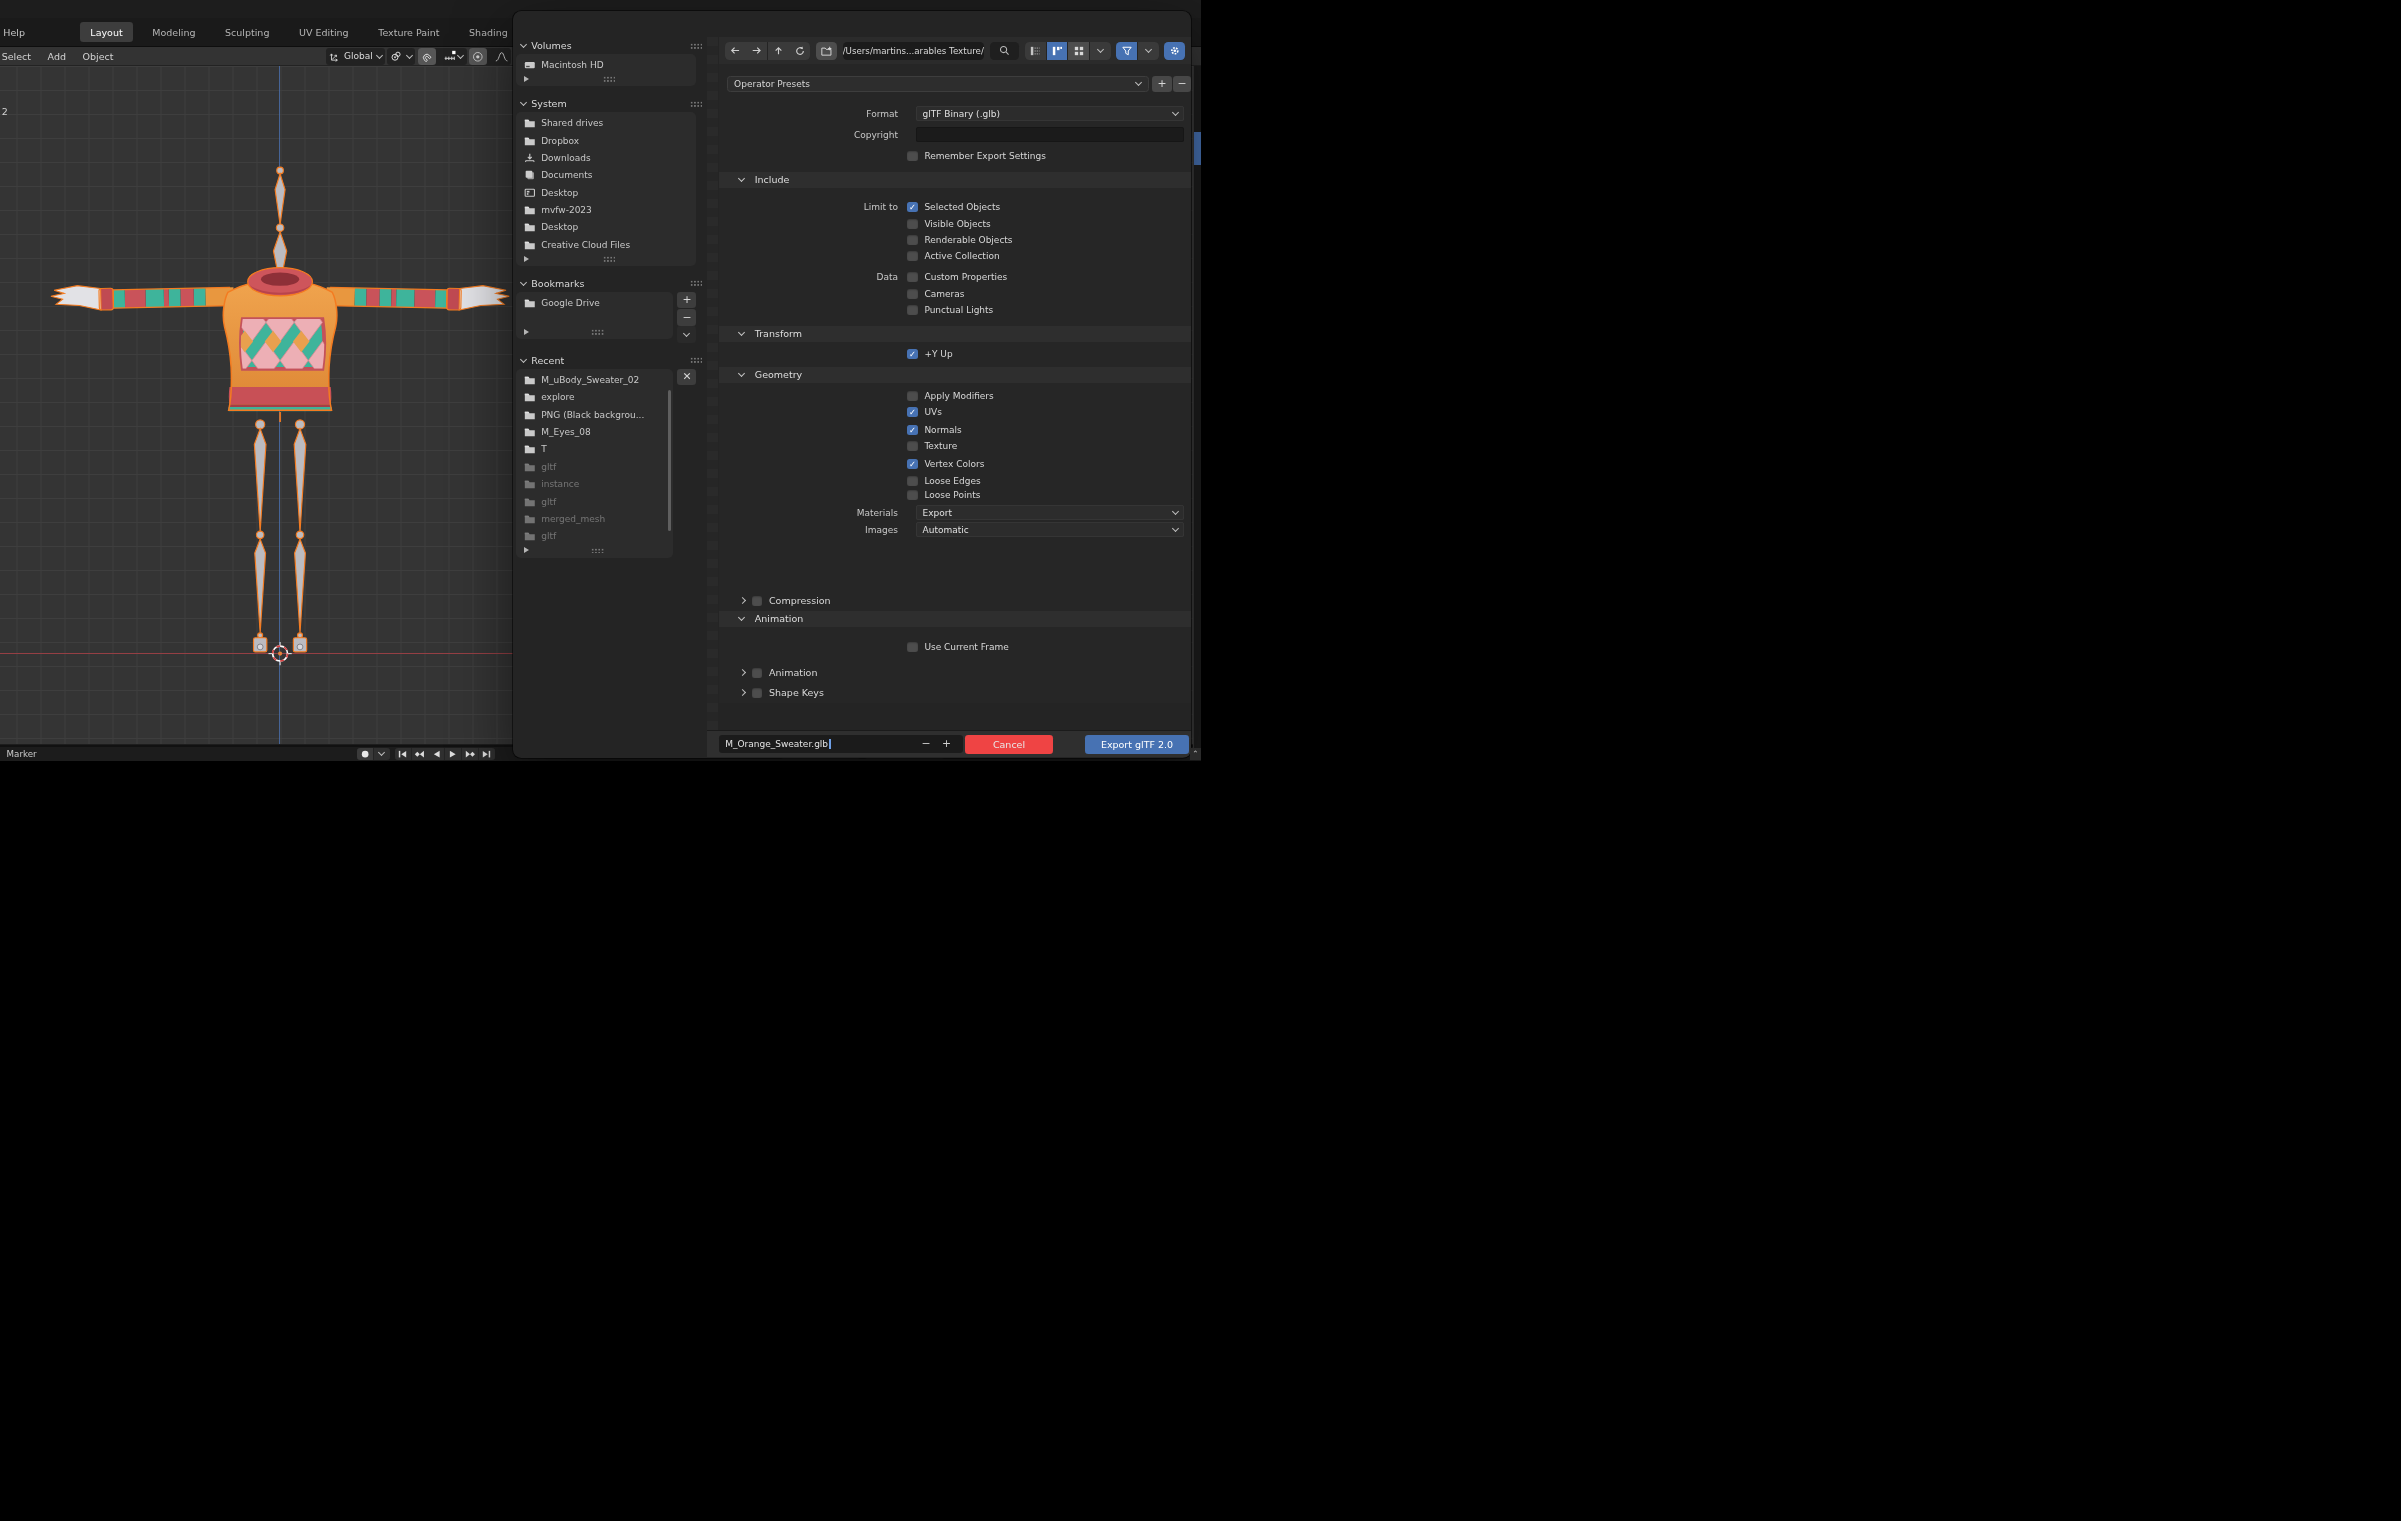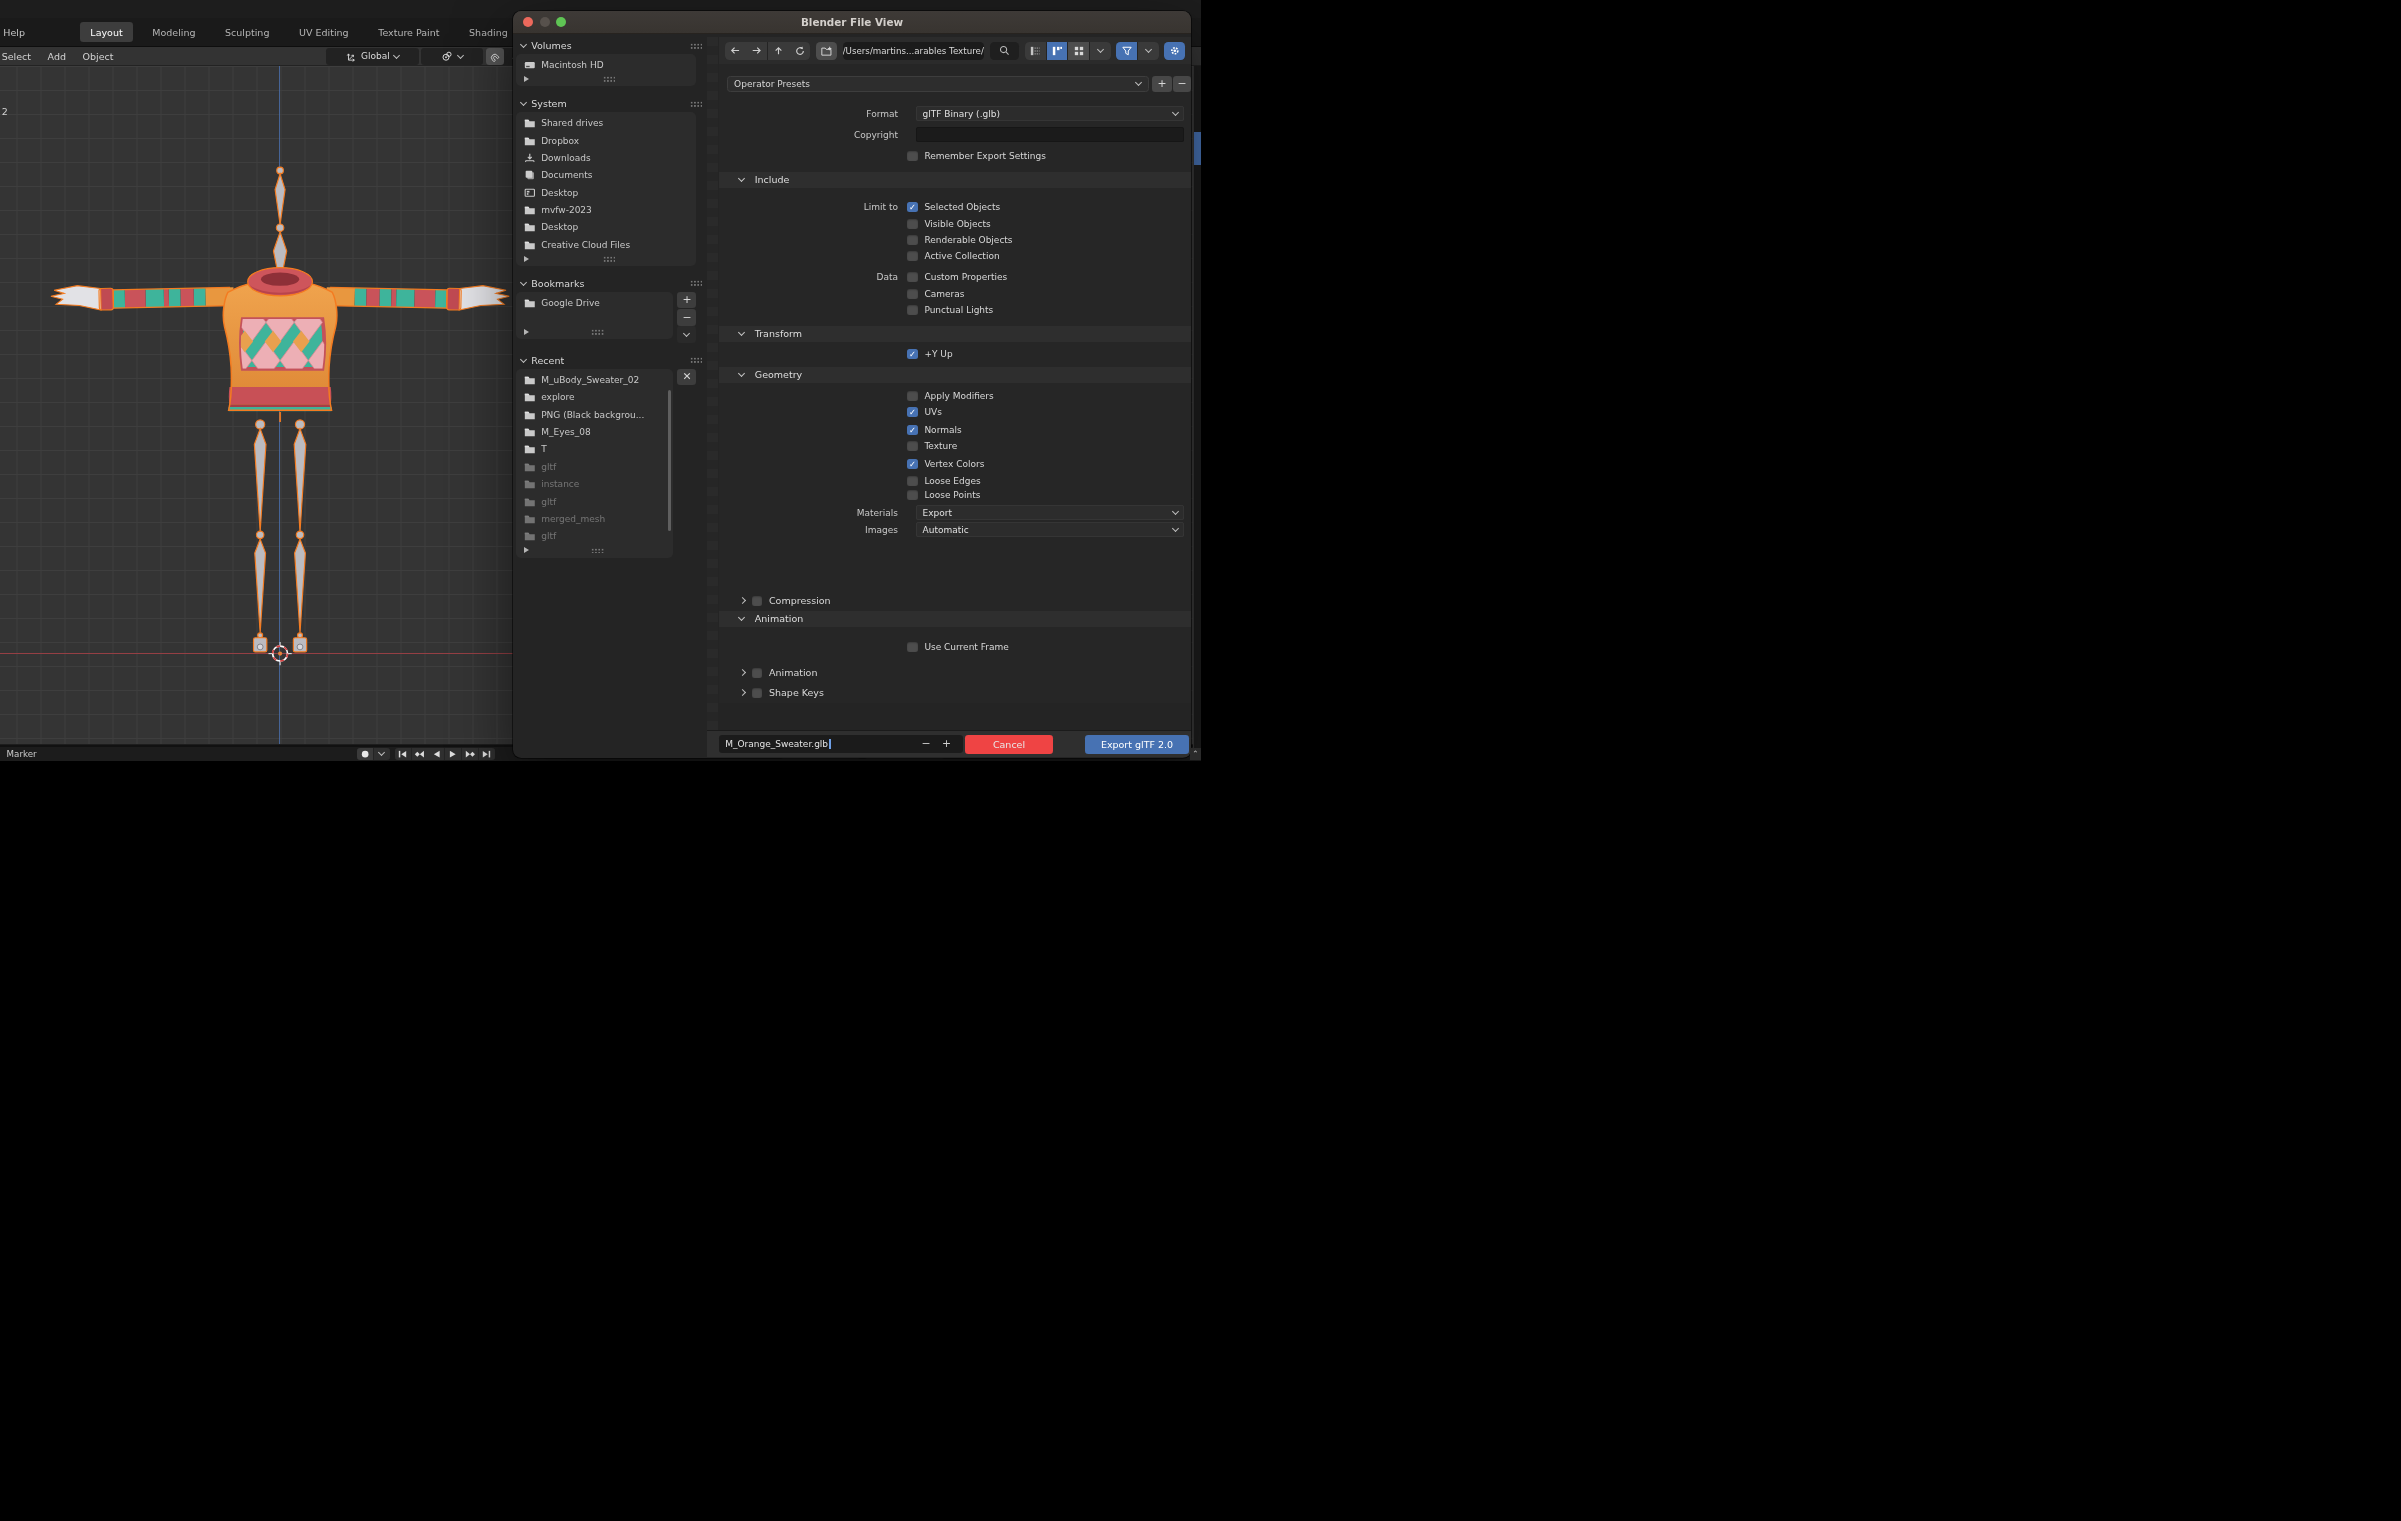--- a/index.html
+++ b/index.html
@@ -14,21 +14,21 @@
   .app-title{position:absolute;left:541px;top:3.3px;font-size:10px;font-weight:bold;color:#675d55;}
   .tabsbar{position:absolute;left:0;top:18px;width:100%;height:29px;background:#1a1a1a;border-bottom:0.8px solid #0e0e0e;display:flex;align-items:center;}
   .menu-help{margin-left:-3.3px;padding:3.3px 6.6px;color:#c6c6c6;font-size:9.5px;}
   .tabs{display:flex;gap:8px;margin-left:5px;padding-left:43px;}
   .wtab{padding:4.2px 10.8px;font-size:9.5px;color:#b5b5b5;border-radius:3.3px;white-space:nowrap;}
   .wtab.active{background:#3d3d3d;color:#ffffff;}
   .toolheader{position:absolute;left:0;top:47px;width:100%;height:19px;background:#333333;border-bottom:0.8px solid #232323;display:flex;align-items:center;}
   .toolheader .m{color:#d3d3d3;font-size:9.5px;padding:0 8.3px;}
   .toolheader .m.first{margin-left:-6.6px;}
   .vh-right{position:absolute;left:326px;top:0.8px;height:17.4px;display:flex;gap:2.5px;align-items:center;}
-  .pill{height:17.4px;background:#222222;border-radius:3.3px;display:flex;align-items:center;padding:0 20px;gap:4.2px;color:#dcdcdc;font-size:9px;}
+  .pill{height:17.4px;background:#222222;border-radius:3.3px;display:flex;align-items:center;padding:0 3px;gap:4.2px;color:#dcdcdc;font-size:9px;}
   .pill .seg{height:17.4px;display:flex;align-items:center;padding:0 3.3px;border-radius:3.3px;}
   .pill.seggroup{padding:0;}
   .seg.hl{background:#565656;}
   .chev{width:5px;height:5px;border-right:1.2px solid #bdbdbd;border-bottom:1.2px solid #bdbdbd;transform:rotate(45deg);margin-top:-2.5px;}
   .chev.r{transform:rotate(-45deg);margin-top:0;margin-left:1.7px;}
   svg.ic{display:block;}
   
   .viewport{position:absolute;left:0;top:66px;width:100%;height:678px;background-color:var(--viewport-bg);
     background-image:linear-gradient(var(--grid-line) 0.8px,transparent 0.8px),linear-gradient(90deg,var(--grid-line) 0.8px,transparent 0.8px);
     background-size:24px 24px;background-position:-7.5px 0;}
@@ -362,26 +362,20 @@
       <span>250</span>
     </div>
   </div>
 
   <div class="right-sliver">
     <div class="sliver-blue"></div>
   </div>
   <div class="corner-chev">⌃</div>
 
   <div class="dialog">
-    <div class="dlg-titlebar">
-      <span class="light red"></span>
-      <span class="light gray"></span>
-      <span class="light green"></span>
-      <span class="dlg-title">Blender File View</span>
-    </div>
 
     <div id="sidebar" class="side">
         <div class="side-sec">
           <div class="sec-head">
             <span class="chev"></span>
             <span class="sec-title">Volumes</span>
             <span class="grip"></span>
           </div>
           <div class="sec-row">
             <div class="sec-card">

